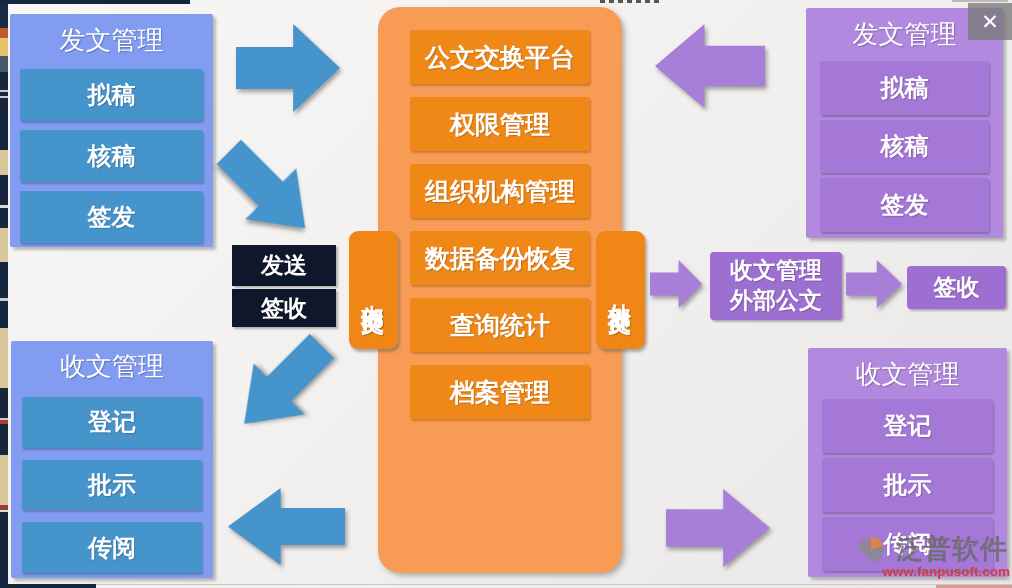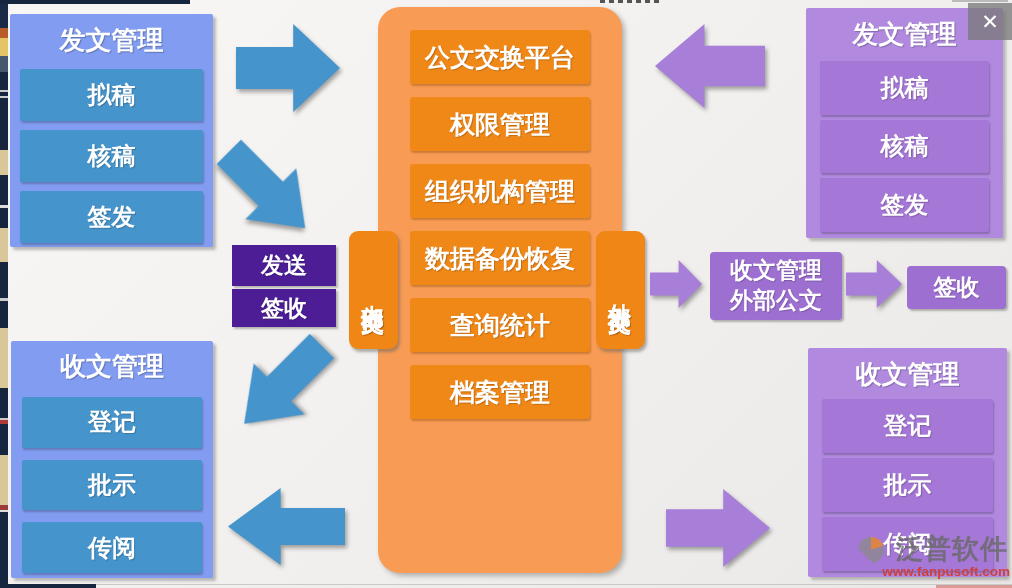--- a/index.html
+++ b/index.html
@@ -26,21 +26,21 @@
   .top-marks{position:absolute;left:600px;top:0;width:62px;height:3px;
     background:repeating-linear-gradient(90deg,#555 0,#555 5px,transparent 5px,transparent 9px);}
   .top-marks2{position:absolute;left:952px;top:0;width:56px;height:2px;background:#bbb;}
   .bottom-navy{position:absolute;left:0;top:584px;width:96px;height:4px;background:#16263f;}
   .bottom-line{position:absolute;left:96px;top:584px;width:916px;height:1px;background:#c9c9c9;}
   .bottom-pink{position:absolute;left:936px;top:585px;width:76px;height:3px;background:#d79a94;}
 
   
   .group{position:absolute;display:flex;flex-direction:column;box-sizing:border-box;
     border-radius:2px;box-shadow:3px 3px 3px rgba(110,110,110,.45);}
-  .group .title{color:#fff;font-weight:bold;font-size:26px;text-align:center;
+  .group .title{color:#fff;font-weight:normal;font-size:26px;text-align:center;
     display:flex;align-items:center;justify-content:center;
     text-shadow:1px 1px 1px rgba(0,0,0,.25);}
   .group .btn{color:#fff;font-weight:bold;font-size:24px;text-align:center;border-radius:2px;
     display:flex;align-items:center;justify-content:center;
     box-shadow:1px 2px 2px rgba(0,0,0,.22);text-shadow:1px 1px 1px rgba(0,0,0,.2);}
   .blue-outer{background:#819cf0;}
   .blue-outer .btn{background:#4594cb;}
   .purple-outer{background:#b18ae0;}
   .purple-outer .btn{background:#a577d6;}
 
@@ -60,21 +60,21 @@
     position:absolute;width:49px;height:118px;background:#f08615;border-radius:9px;
     color:#fff;font-weight:bold;font-size:23px;display:flex;align-items:center;justify-content:center;
     writing-mode:vertical-rl;text-orientation:upright;letter-spacing:2px;
     box-shadow:2px 3px 3px rgba(100,100,100,.5);text-shadow:1px 1px 1px rgba(0,0,0,.2);
   }
 
   
   .solo{position:absolute;color:#fff;font-weight:bold;display:flex;align-items:center;
     justify-content:center;text-align:center;box-shadow:2px 2px 2px rgba(100,100,100,.45);
     text-shadow:1px 1px 1px rgba(0,0,0,.2);}
-  .solo.blue{background:#4c1d95;}
+  .solo.blue{background:#0f172a;}
   .solo.purple{background:#9d6fd0;border-radius:4px;}
 
   
   .arrow-wrap{position:absolute;filter:drop-shadow(2px 3px 2px rgba(90,90,90,.55));}
   .arr{width:100%;height:100%;}
   .arr-right{clip-path:polygon(0 26%,55% 26%,55% 0,100% 50%,55% 100%,55% 74%,0 74%);}
   .arr-left{clip-path:polygon(100% 26%,45% 26%,45% 0,0 50%,45% 100%,45% 74%,100% 74%);}
   .blue-fill{background:#4594cb;}
   .purple-fill{background:#a77fd8;}
 

